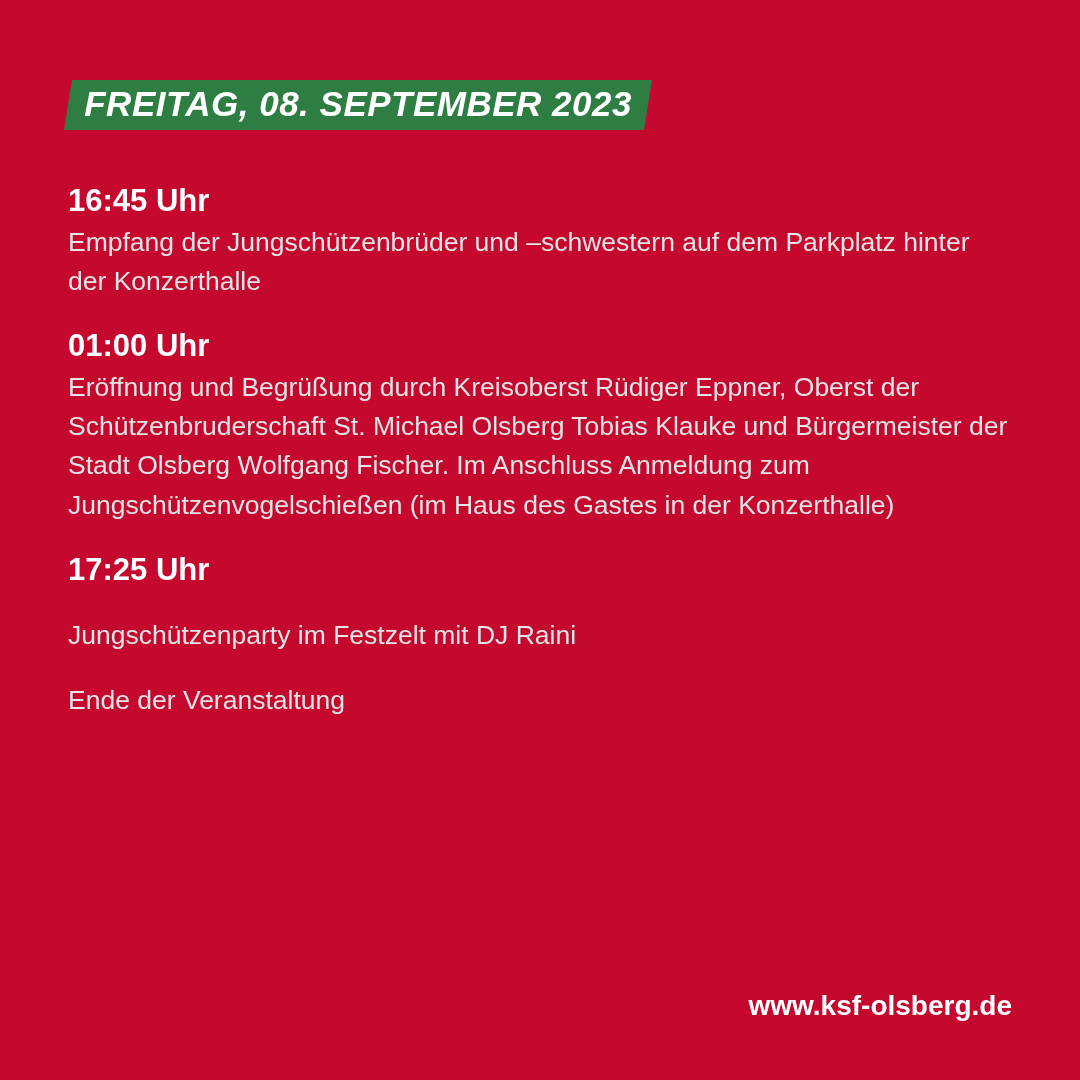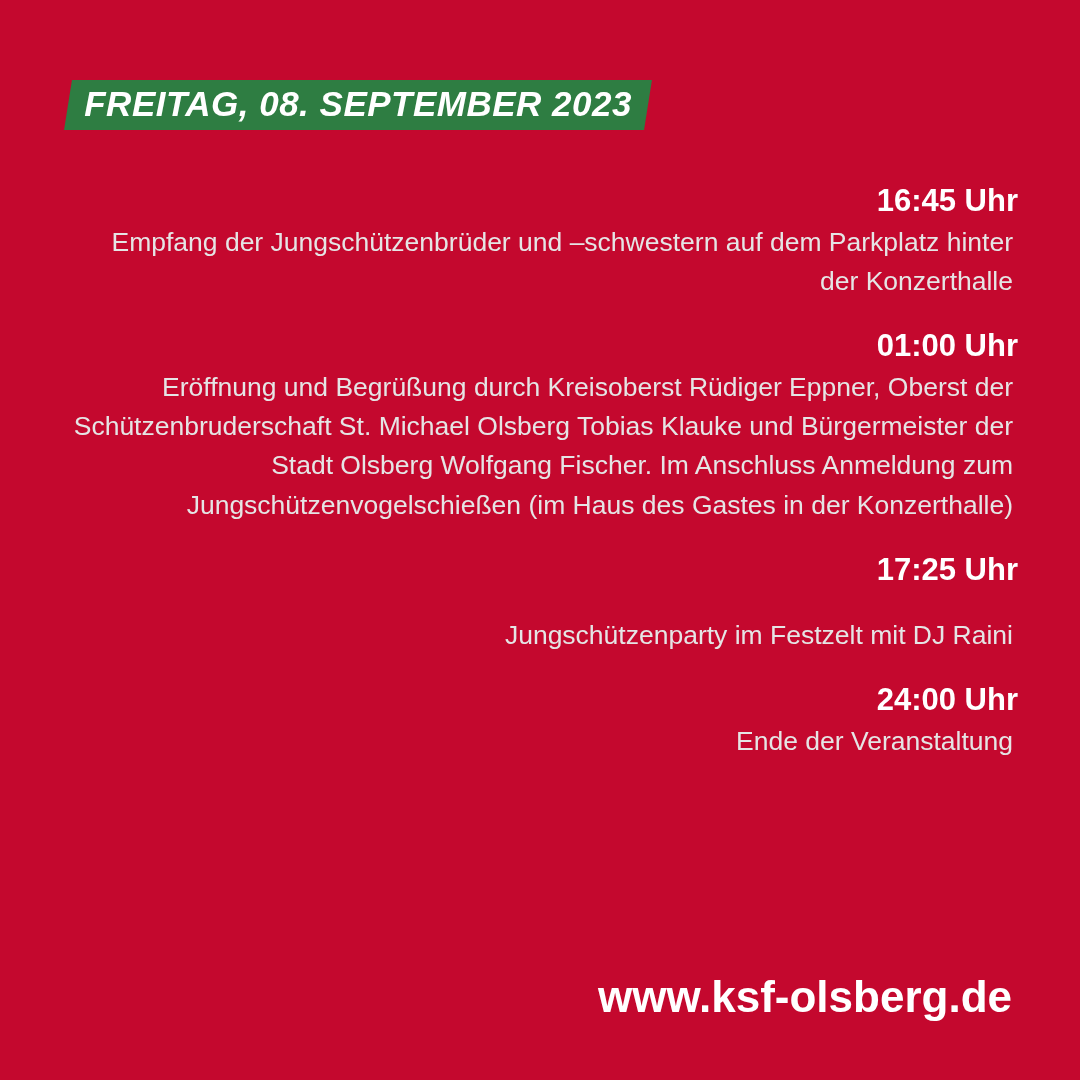--- a/index.html
+++ b/index.html
@@ -39,42 +39,41 @@
     white-space: nowrap;
   }
   .schedule {
     position: absolute;
     left: 68px;
     top: 182px;
     width: 950px;
   }
   .entry {
     margin-bottom: 26px;
-    text-align: right;
   }
   .entry-time {
     color: #ffffff;
     font-size: 31px;
     font-weight: bold;
     line-height: 1.25;
     margin-bottom: 2px;
   }
   .entry-desc {
     color: #e5e5e5;
     font-size: 26.5px;
     font-weight: 400;
     line-height: 1.48;
     max-width: 945px;
   }
   .website {
     position: absolute;
     right: 68px;
     bottom: 58px;
     color: #ffffff;
-    font-size: 44px;
+    font-size: 28px;
     font-weight: bold;
     letter-spacing: 0px;
   }
 </style>
 </head>
 <body>
 
 <div class="poster">
 
   <div class="date-banner">
@@ -95,21 +94,20 @@
 
     <div class="entry">
       <div class="entry-time">17:25 Uhr</div>
     </div>
 
     <div class="entry">
       <div class="entry-desc">Jungschützenparty im Festzelt mit DJ Raini</div>
     </div>
 
     <div class="entry">
-      <div class="entry-time">24:00 Uhr</div>
       <div class="entry-desc">Ende der Veranstaltung</div>
     </div>
 
   </div>
 
   <div class="website">www.ksf-olsberg.de</div>
 
 </div>
 
 </body></html>

